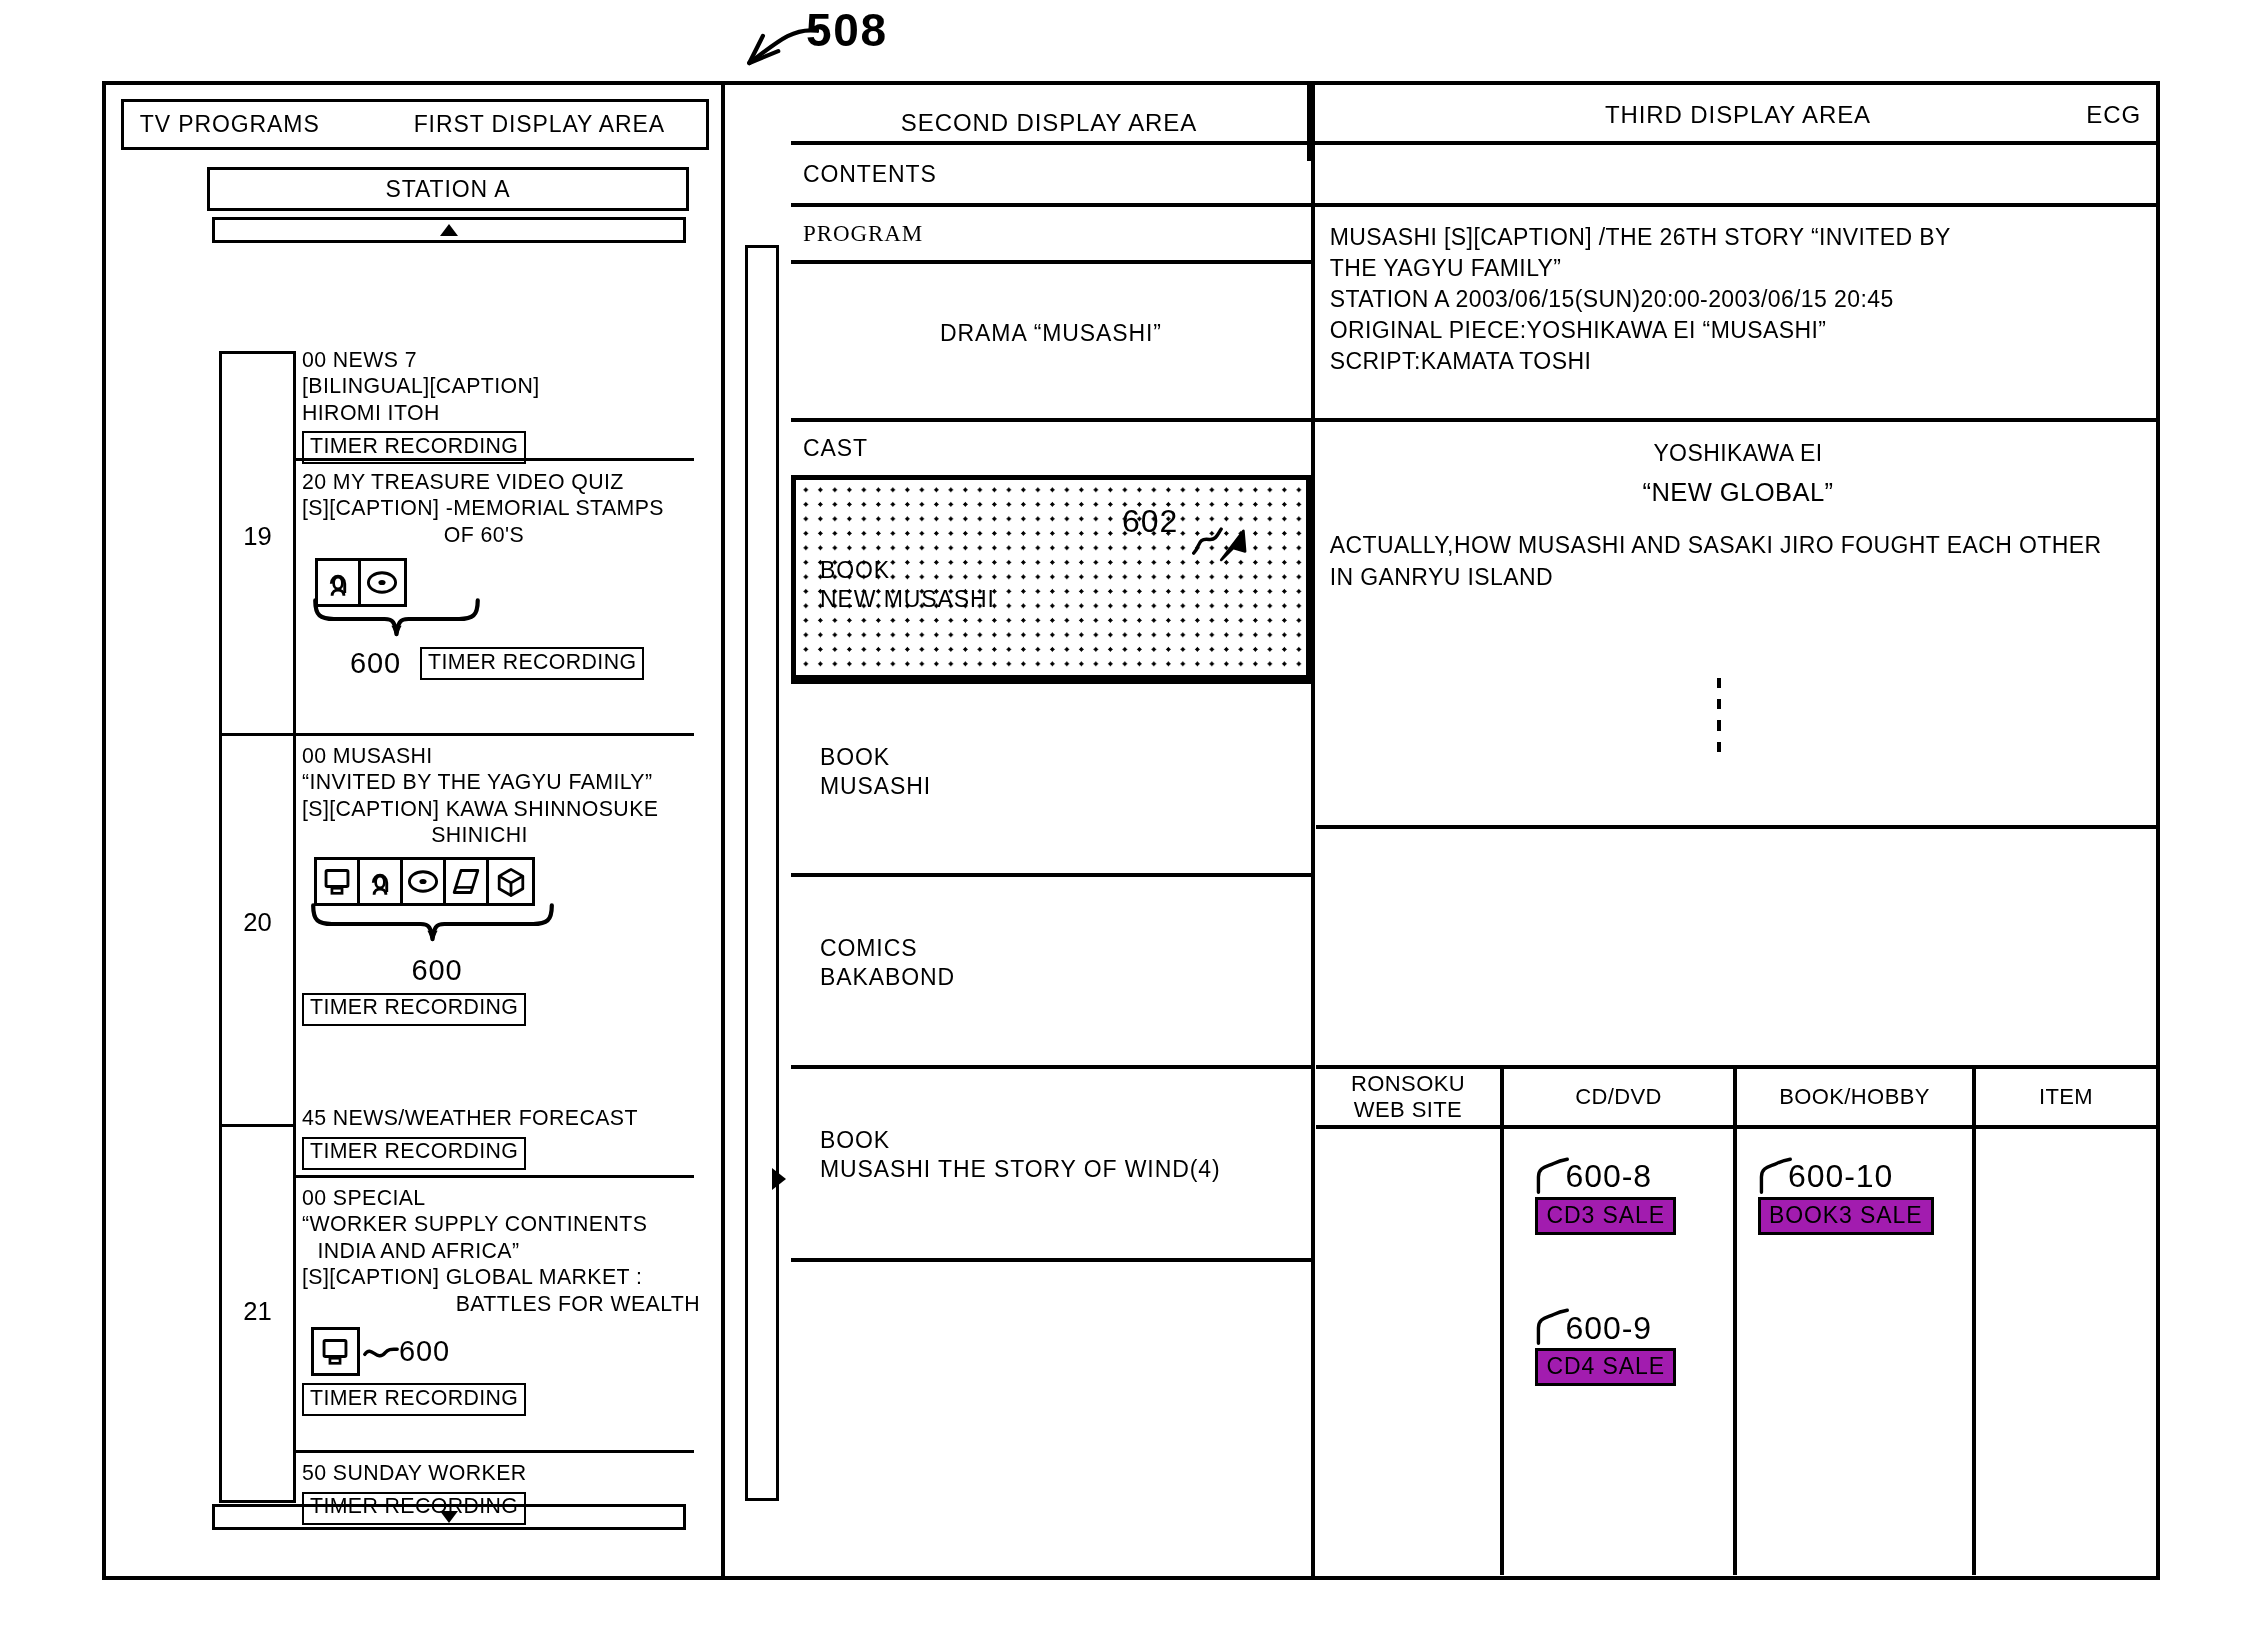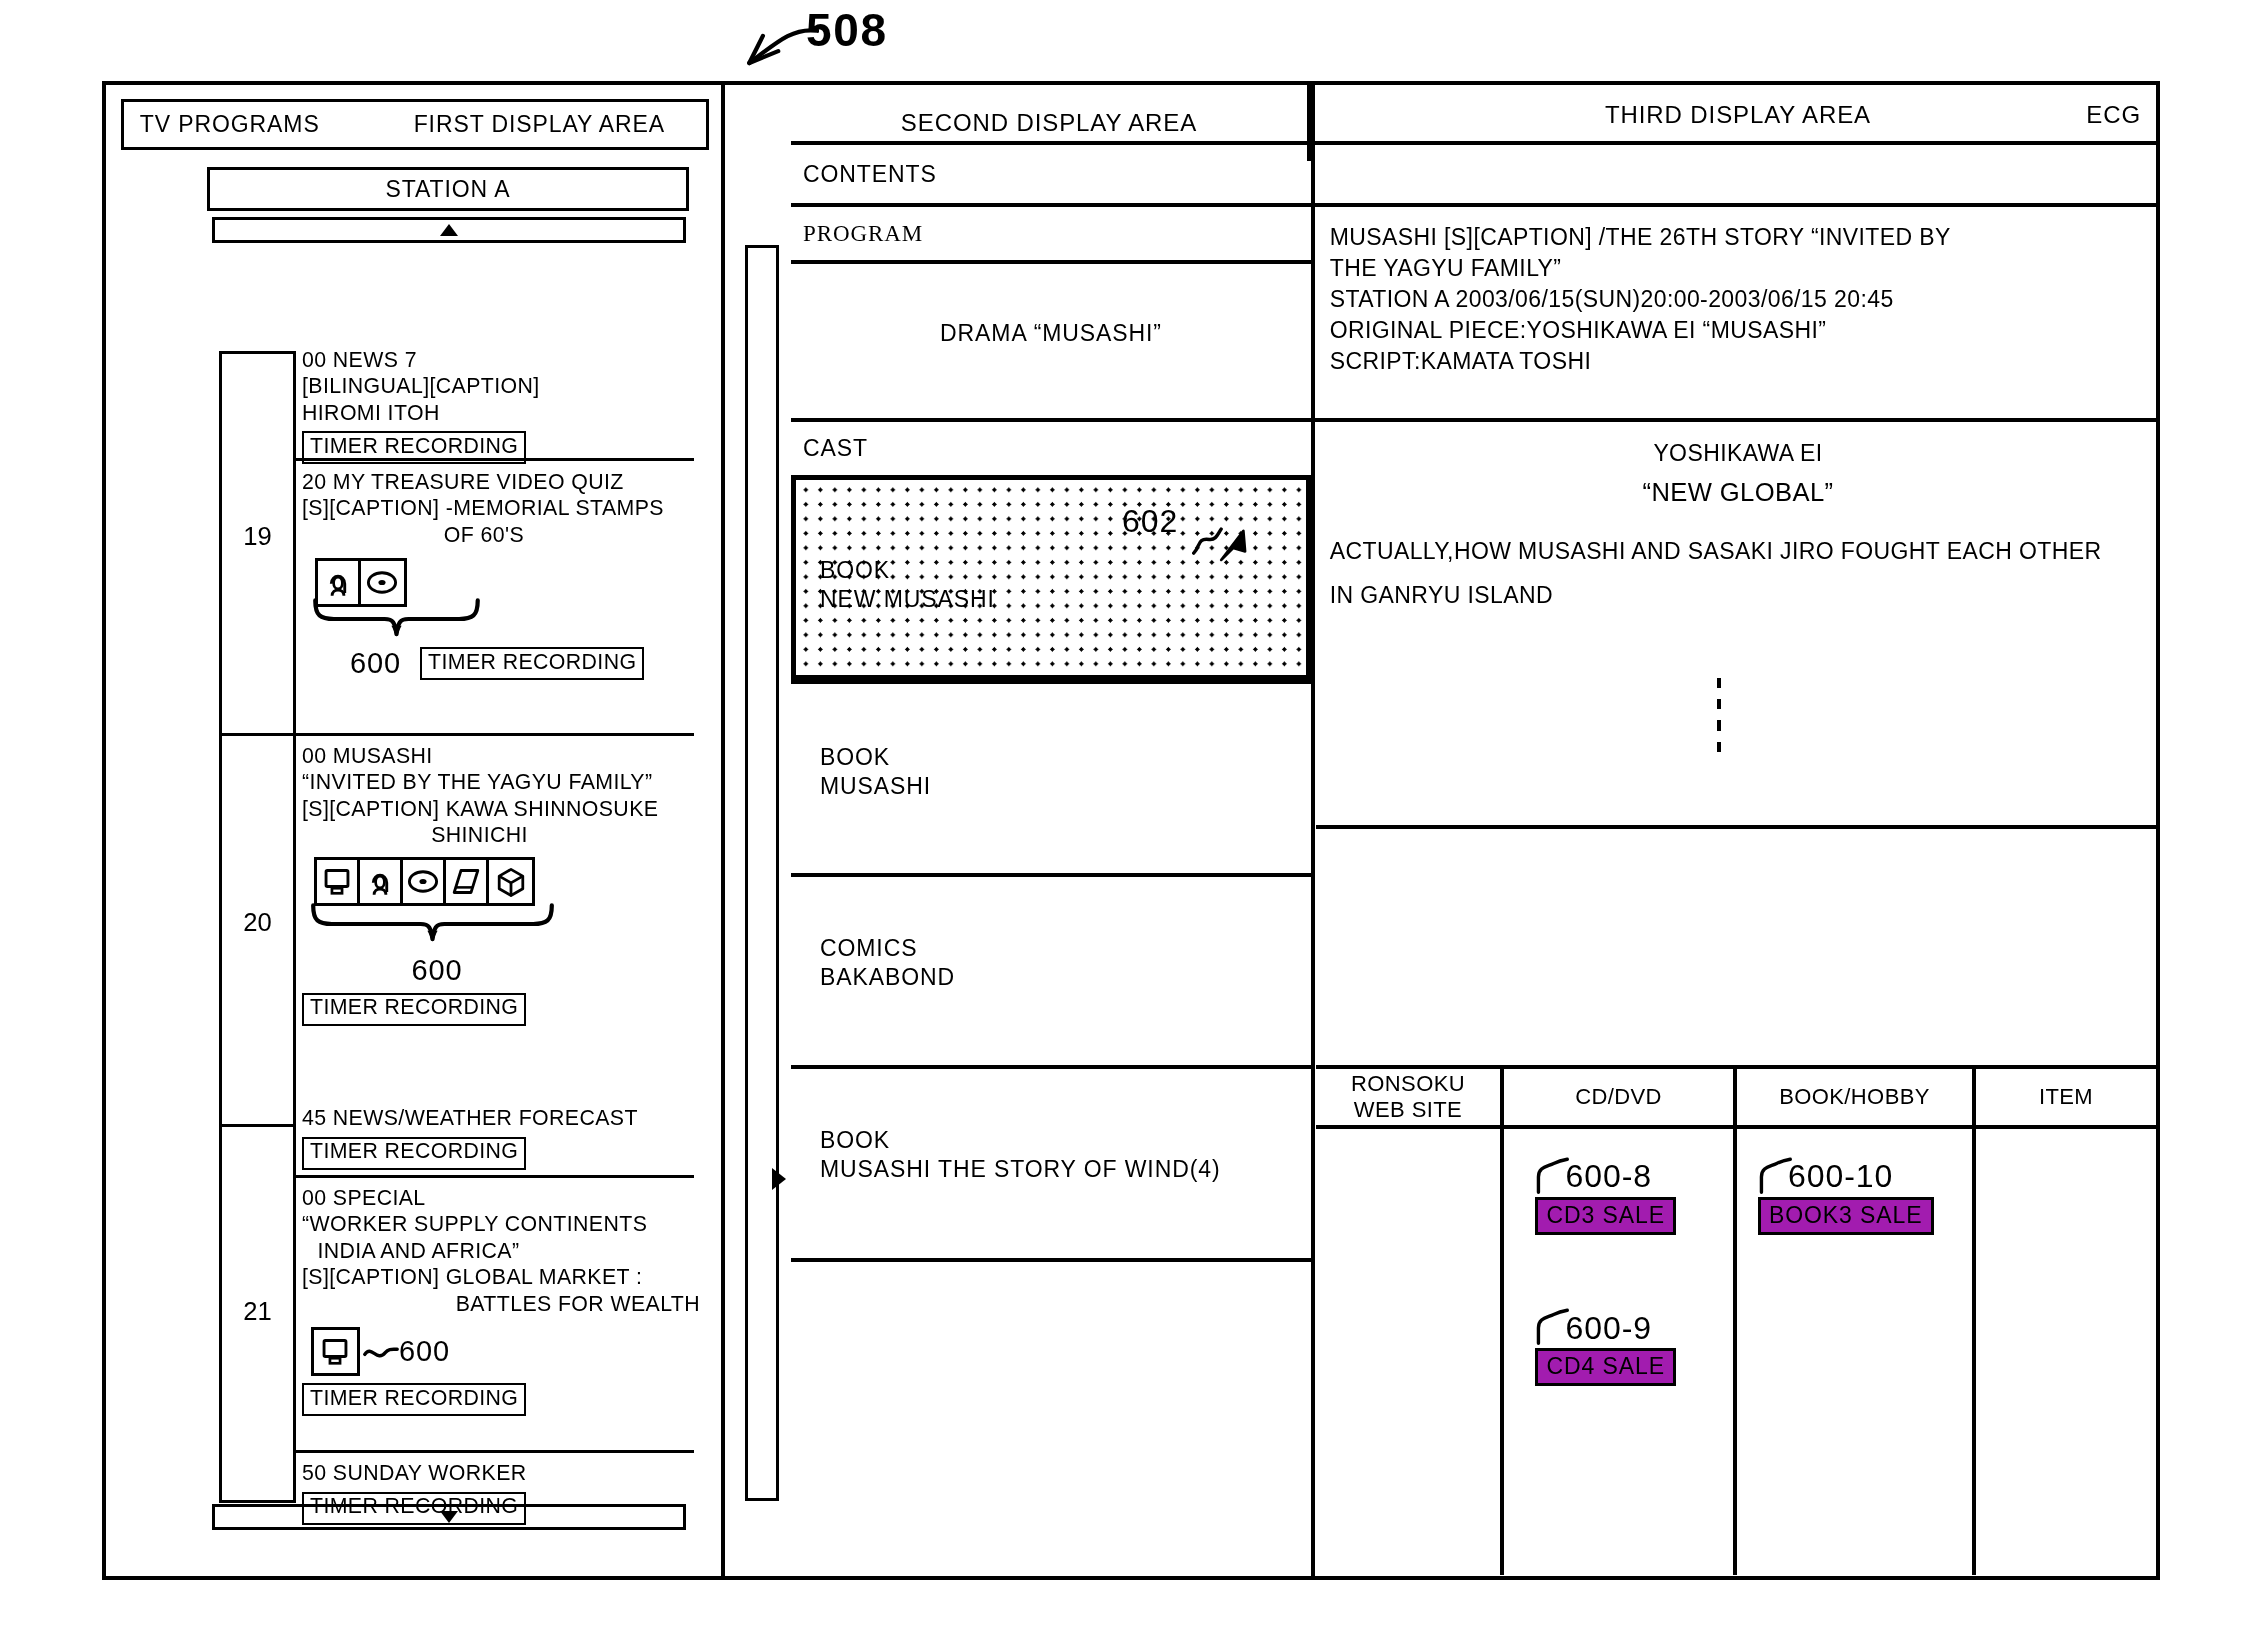--- a/index.html
+++ b/index.html
@@ -349,21 +349,21 @@
 NEW MUSASHI</div>
     <div id="sel-602" style="left:331px;top:418px;">602</div>
     <svg id="cursor-arrow" style="left:401px;top:427px;" viewBox="0 0 70 70">
       <path d="M2,48 C10,40 6,30 20,32 C28,33 30,26 34,20" fill="none" stroke="#000" stroke-width="4" stroke-linecap="round"></path>
       <path d="M34,56 L60,22 L62,46 L48,42 Z" fill="#000" stroke="#000" stroke-width="3" stroke-linejoin="round"></path>
     </svg>
 
     <div class="cell3" style="top:337px;height:403px;">
       <div class="c3txt" style="text-align:center;padding-top:17px;">YOSHIKAWA EI</div>
       <div class="c3txt" style="text-align:center;padding-top:10.2px;font-size:25.6px;">“NEW GLOBAL”</div>
-      <div class="c3txt" style="padding:22px 0 0 13.7px;line-height:44px;">ACTUALLY,HOW MUSASHI AND SASAKI JIRO FOUGHT EACH OTHER
+      <div class="c3txt" style="padding:22px 0 0 13.7px;line-height:32px;">ACTUALLY,HOW MUSASHI AND SASAKI JIRO FOUGHT EACH OTHER
 IN GANRYU ISLAND</div>
       <div class="vdots" style="left:401px;top:256px;">
         <i></i>
           <i></i>
           <i></i>
           <i></i>
       </div>
     </div>
     <div class="rowrule" style="top:595px;left:0;width:520px;"></div>
 

